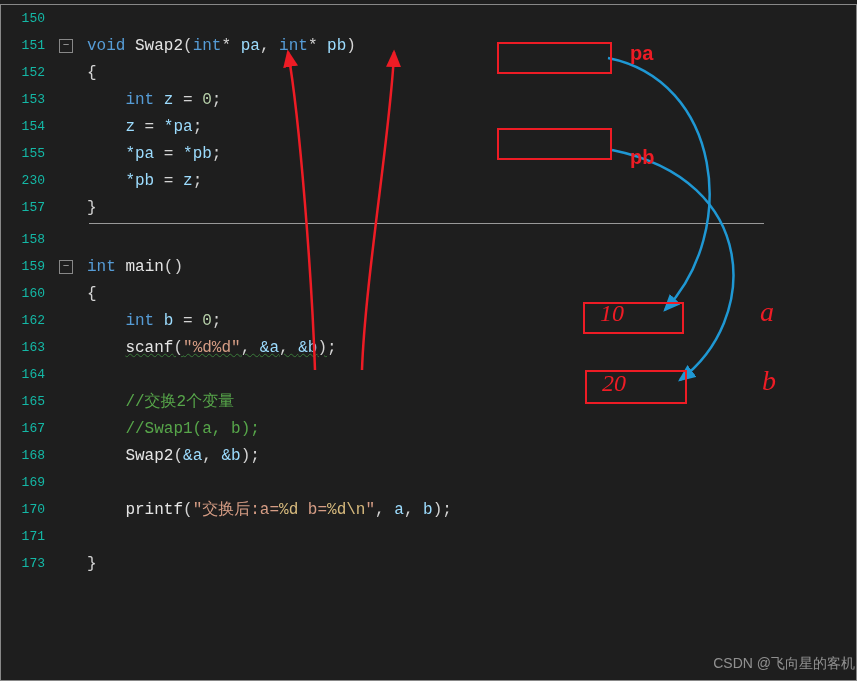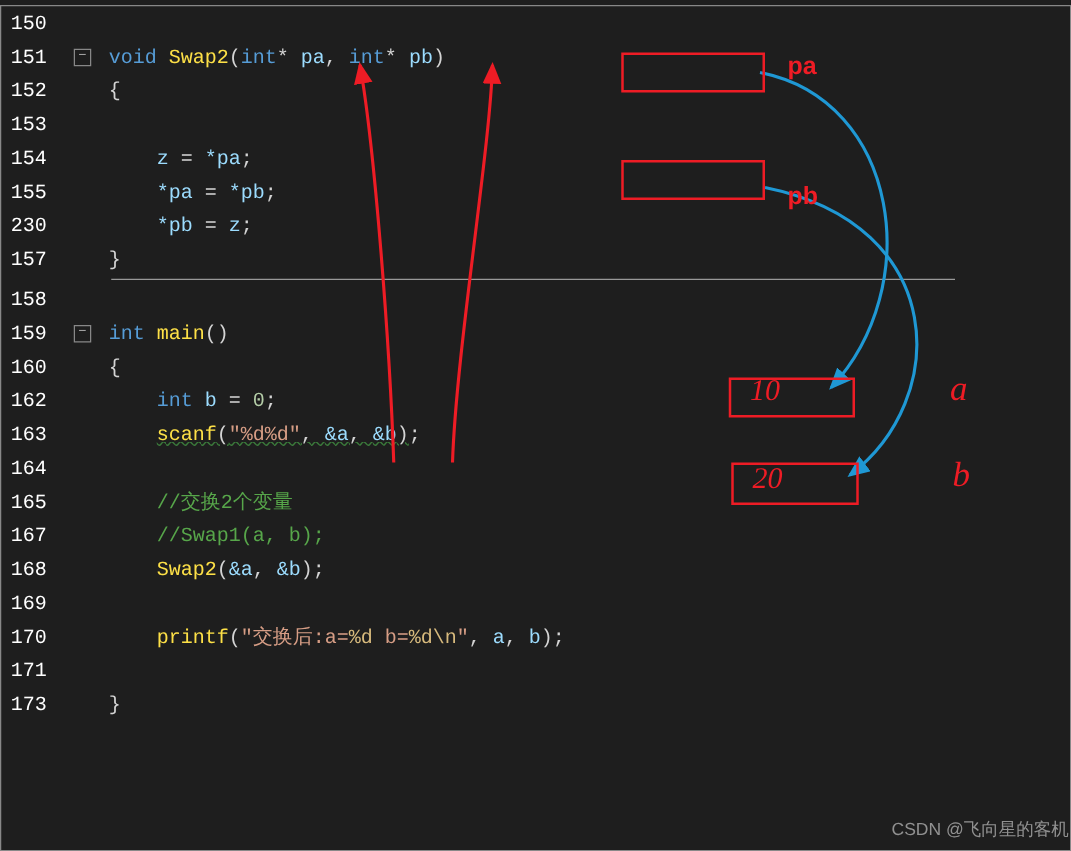--- a/index.html
+++ b/index.html
@@ -28,24 +28,24 @@
       height: 100%;
     }
     .line {
       display: flex;
       align-items: center;
       height: 27px;
       position: relative;
     }
     .line-number {
       width: 56px;
-      text-align: center;
+      text-align: right;
       padding-right: 12px;
-      color: #ffffff;
-      font-size: 16px;
+      color: #14b8a6;
+      font-size: 13px;
       user-select: none;
       flex-shrink: 0;
     }
     .code {
       color: #d4d4d4;
       font-size: 16px;
       white-space: pre;
       padding-left: 30px;
       position: relative;
     }
@@ -57,21 +57,21 @@
       border: 1px solid #888;
       background: #1e1e1e;
       display: flex;
       align-items: center;
       justify-content: center;
       color: #aaa;
       font-size: 11px;
       line-height: 1;
     }
     .k-type { color: #569cd6; }
-    .k-func { color: #fde047; }
+    .k-func { color: #e5e5e5; }
     .k-param { color: #9cdcfe; }
     .k-num { color: #b5cea8; }
     .k-str { color: #d69d85; }
     .k-esc { color: #d7ba7d; }
     .k-comment { color: #57a64a; }
     .k-op { color: #d4d4d4; }
     .wavy { text-decoration: underline wavy #3a7a3a; text-decoration-thickness: 1px; }
     .hr-line {
       border-top: 1px solid #999;
       margin: 2px 0 2px 88px;
@@ -129,20 +129,21 @@
       <span class="code"><span class="k-type">void</span><span> </span><span class="k-func">Swap2</span><span>(</span><span class="k-type">int</span><span class="k-op">*</span><span> </span><span class="k-param">pa</span><span>, </span><span class="k-type">int</span><span class="k-op">*</span><span> </span><span class="k-param">pb</span><span>)</span></span>
     </div>
 
     <div class="line">
       <span class="line-number">152</span>
       <span class="code"><span>{</span></span>
     </div>
 
     <div class="line">
       <span class="line-number">153</span>
+      <span class="code">    <span class="k-type">int</span><span> </span><span class="k-param">z</span><span> = </span><span class="k-num">0</span><span>;</span></span>
     </div>
 
     <div class="line">
       <span class="line-number">154</span>
       <span class="code">    <span class="k-param">z</span><span> = </span><span class="k-param">*pa</span><span>;</span></span>
     </div>
 
     <div class="line">
       <span class="line-number">155</span>
       <span class="code">    <span class="k-param">*pa</span><span> = </span><span class="k-param">*pb</span><span>;</span></span>

